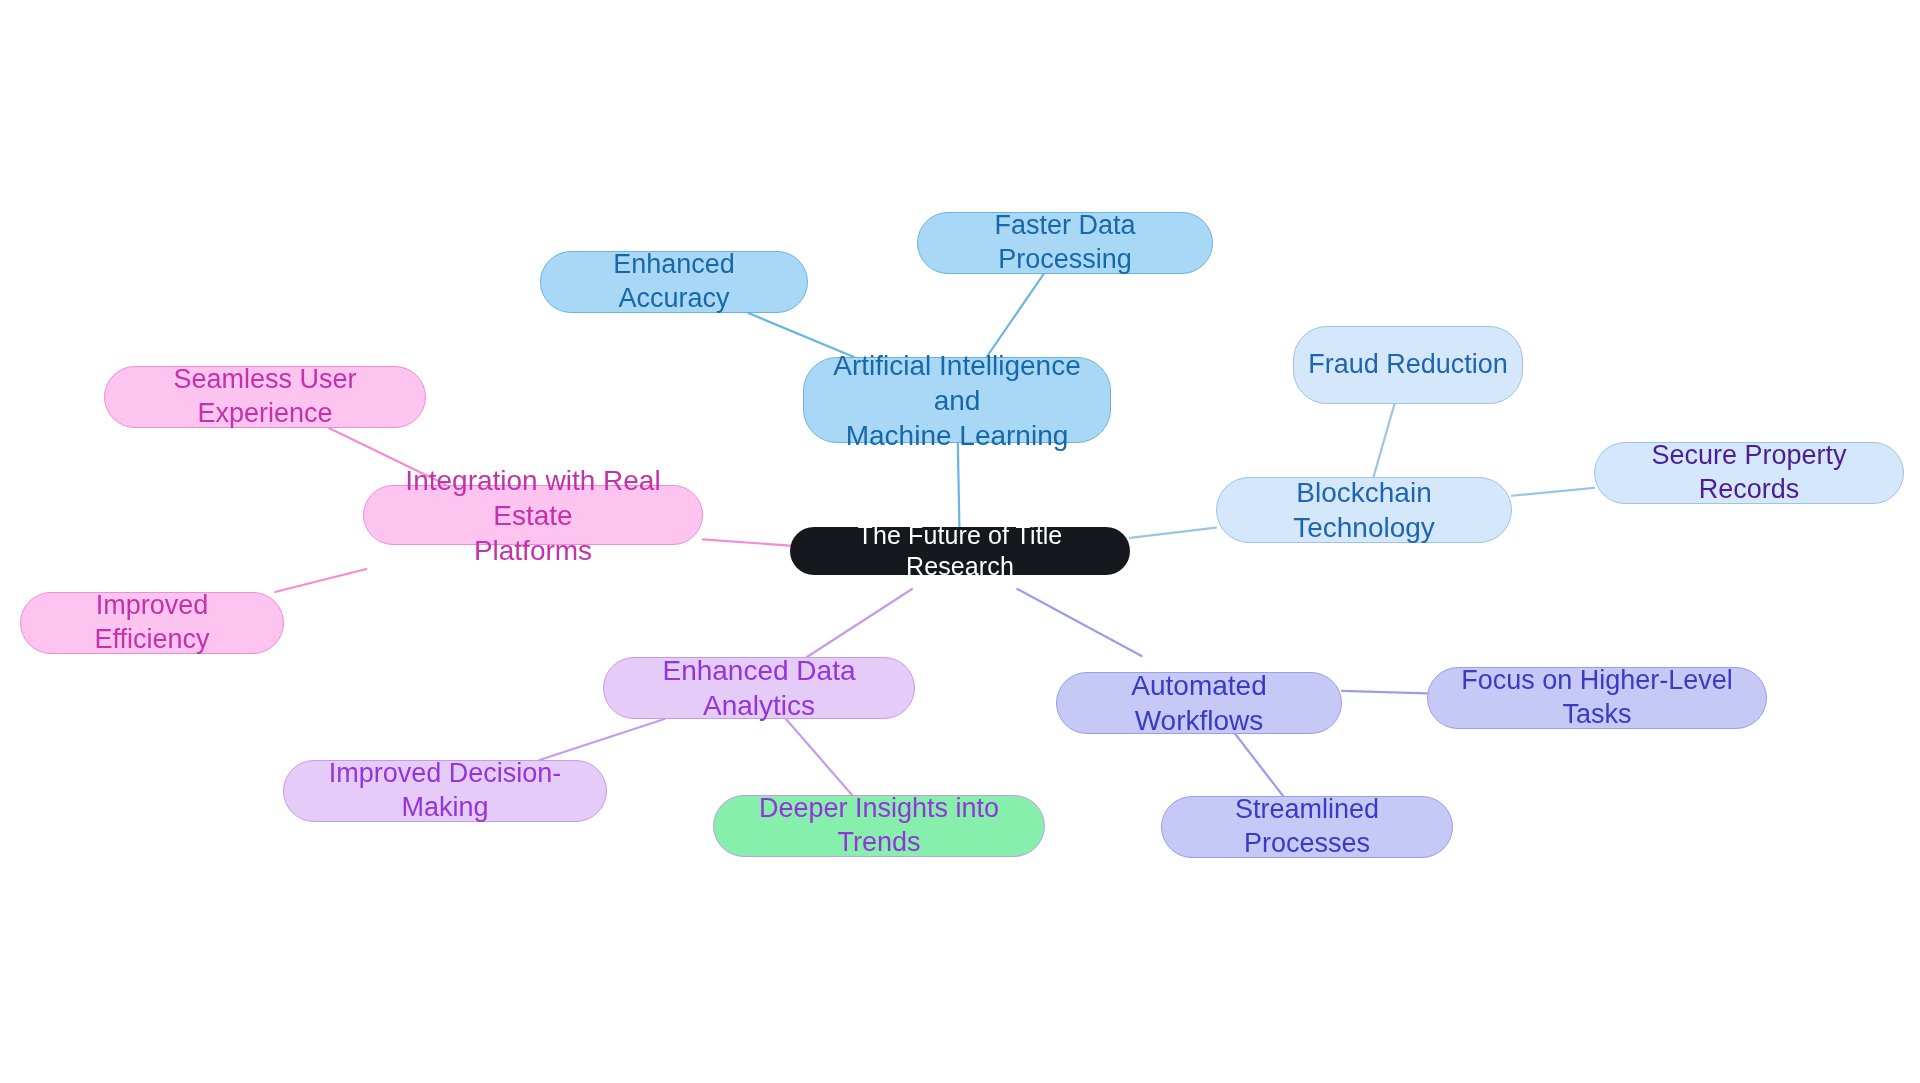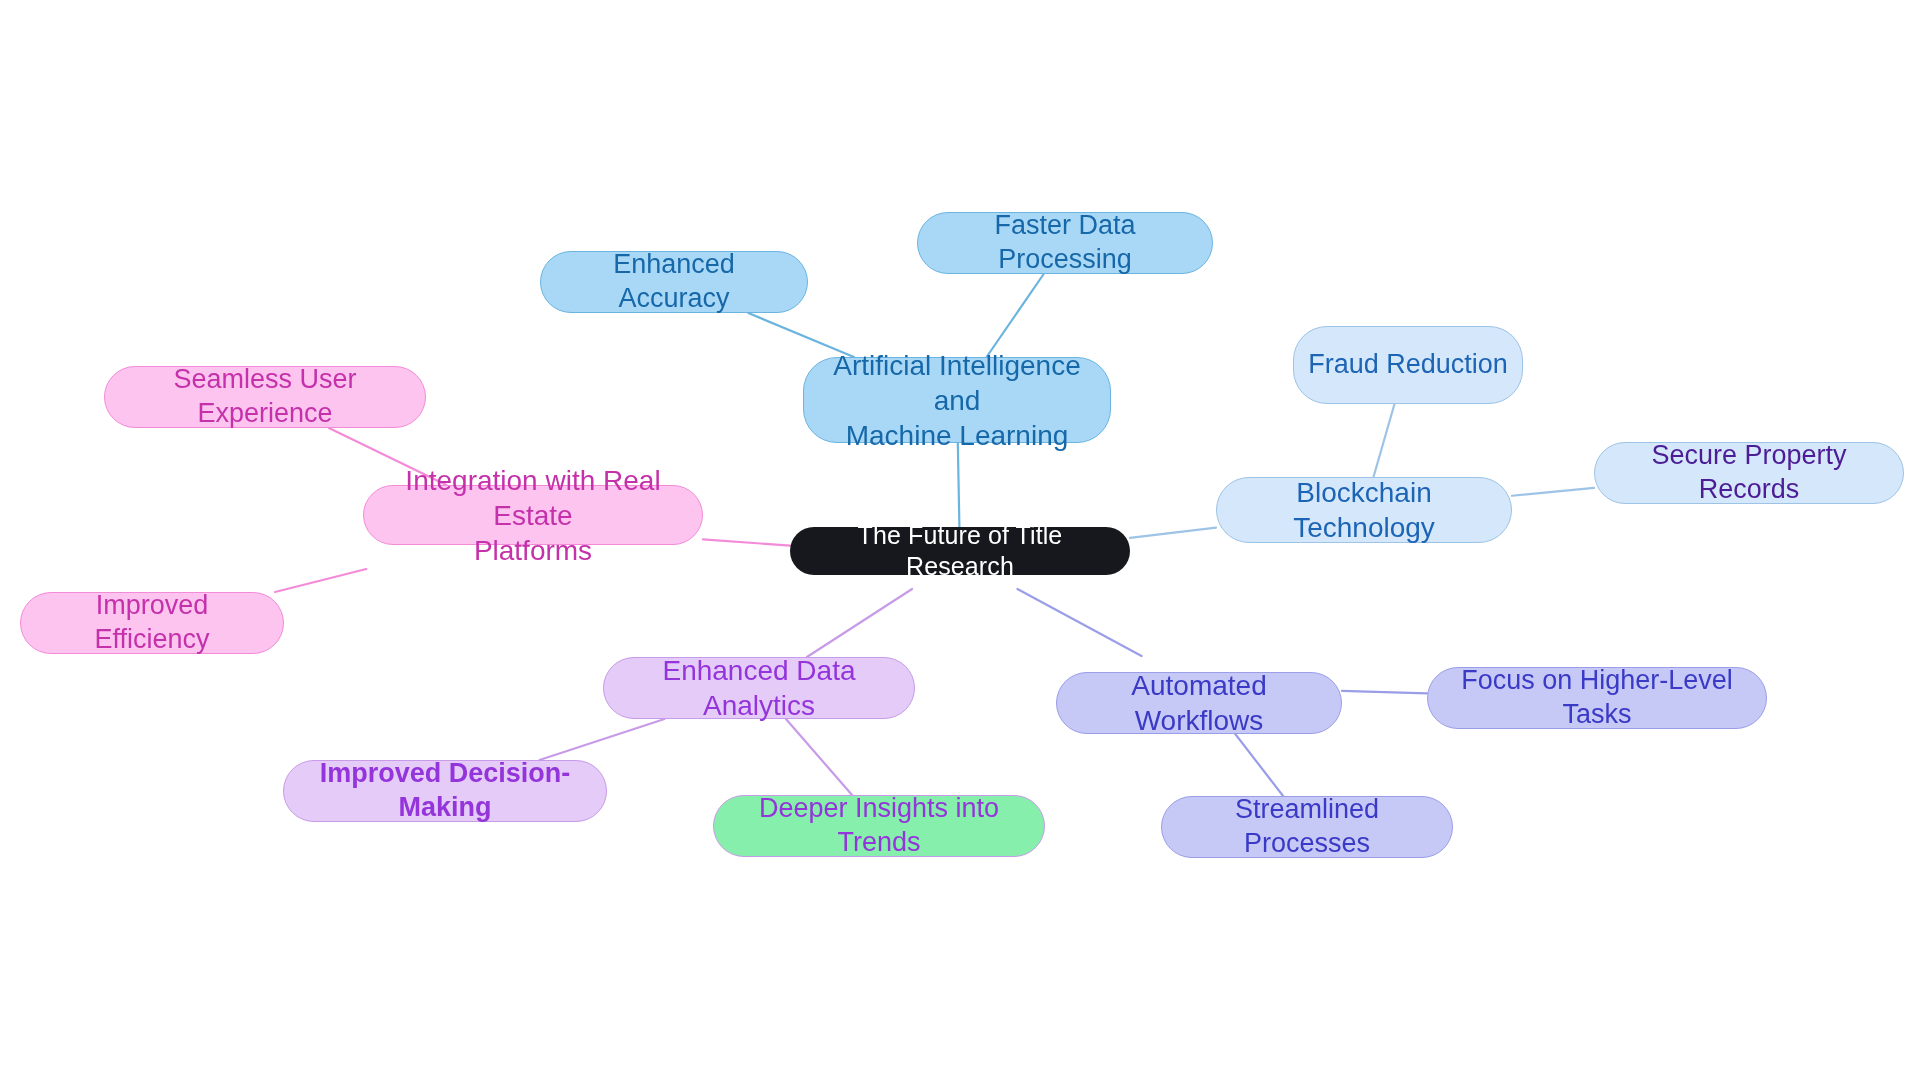--- a/index.html
+++ b/index.html
@@ -77,20 +77,20 @@
 Machine Learning</div>
       <div class="node node-leaf" style="left: 540px; top: 251px; width: 268px; height: 62px; background: rgb(169, 216, 247); color: rgb(23, 104, 168); border-color: rgb(107, 180, 224); text-align: center;">Enhanced Accuracy</div>
       <div class="node node-leaf" style="left: 917px; top: 212px; width: 296px; height: 62px; background: rgb(169, 216, 247); color: rgb(23, 104, 168); border-color: rgb(107, 180, 224);">Faster Data Processing</div>
       <div class="node node-branch" style="left: 1216px; top: 477px; width: 296px; height: 66px; background: rgb(213, 231, 251); color: rgb(28, 100, 180); border-color: rgb(157, 195, 230);">Blockchain Technology</div>
       <div class="node node-leaf" style="left: 1293px; top: 326px; width: 230px; height: 78px; background: rgb(213, 231, 251); color: rgb(28, 100, 180); border-color: rgb(157, 195, 230);">Fraud Reduction</div>
       <div class="node node-leaf" style="left: 1594px; top: 442px; width: 310px; height: 62px; background: rgb(213, 231, 251); color: #4c1d95; border-color: rgb(157, 195, 230);">Secure Property Records</div>
       <div class="node node-branch" style="left: 1056px; top: 656px; width: 286px; height: 62px; background: rgb(198, 201, 246); color: rgb(58, 58, 198); border-color: rgb(154, 158, 232); margin-top: 16px;">Automated Workflows</div>
       <div class="node node-leaf" style="left: 1427px; top: 667px; width: 340px; height: 62px; background: rgb(198, 201, 246); color: rgb(58, 58, 198); border-color: rgb(154, 158, 232);">Focus on Higher-Level Tasks</div>
       <div class="node node-leaf" style="left: 1161px; top: 796px; width: 292px; height: 62px; background: rgb(198, 201, 246); color: rgb(58, 58, 198); border-color: rgb(154, 158, 232);">Streamlined Processes</div>
       <div class="node node-branch" style="left: 603px; top: 657px; width: 312px; height: 62px; background: rgb(229, 203, 248); color: rgb(148, 52, 219); border-color: rgb(200, 155, 232);">Enhanced Data Analytics</div>
-      <div class="node node-leaf" style="left: 283px; top: 760px; width: 324px; height: 62px; background: rgb(229, 203, 248); color: rgb(148, 52, 219); border-color: rgb(200, 155, 232); font-weight: bold;">Improved Decision-Making</div>
+      <div class="node node-leaf" style="left: 283px; top: 760px; width: 324px; height: 62px; background: rgb(229, 203, 248); color: rgb(148, 52, 219); border-color: rgb(200, 155, 232);">Improved Decision-Making</div>
       <div class="node node-leaf" style="left: 713px; top: 795px; width: 332px; height: 62px; background: #86efac; color: rgb(148, 52, 219); border-color: rgb(200, 155, 232);">Deeper Insights into Trends</div>
       <div class="node node-branch" style="left: 363px; top: 485px; width: 340px; height: 60px; background: rgb(252, 196, 239); color: rgb(197, 49, 170); border-color: rgb(244, 139, 216);">Integration with Real Estate
 Platforms</div>
       <div class="node node-leaf" style="left: 104px; top: 366px; width: 322px; height: 62px; background: rgb(252, 196, 239); color: rgb(197, 49, 170); border-color: rgb(244, 139, 216);">Seamless User Experience</div>
       <div class="node node-leaf" style="left: 20px; top: 592px; width: 264px; height: 62px; background: rgb(252, 196, 239); color: rgb(197, 49, 170); border-color: rgb(244, 139, 216);">Improved Efficiency</div>
     </div>
 </div>
 
 </body></html>

